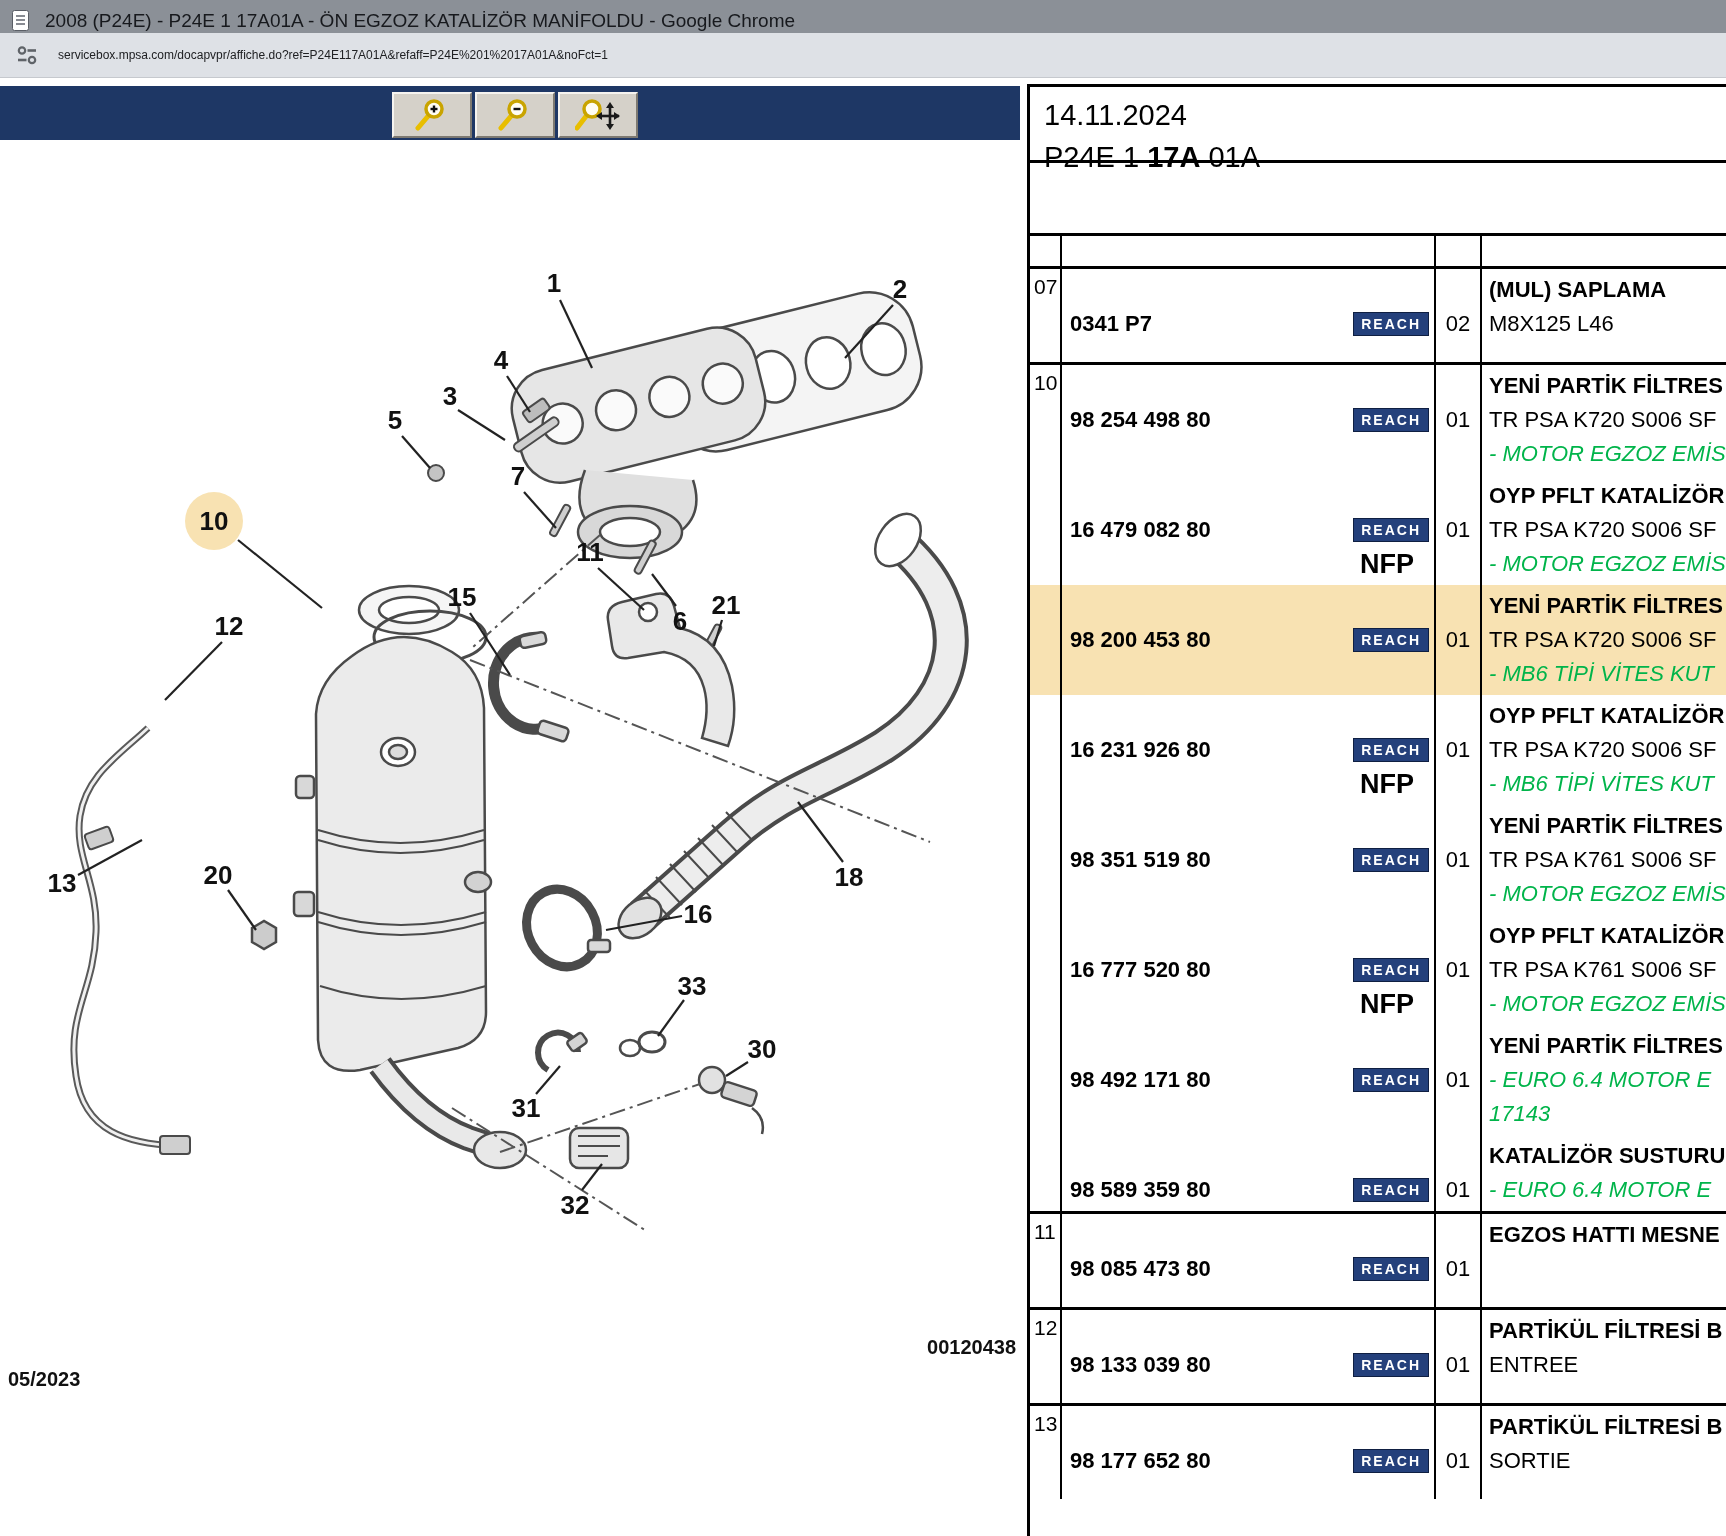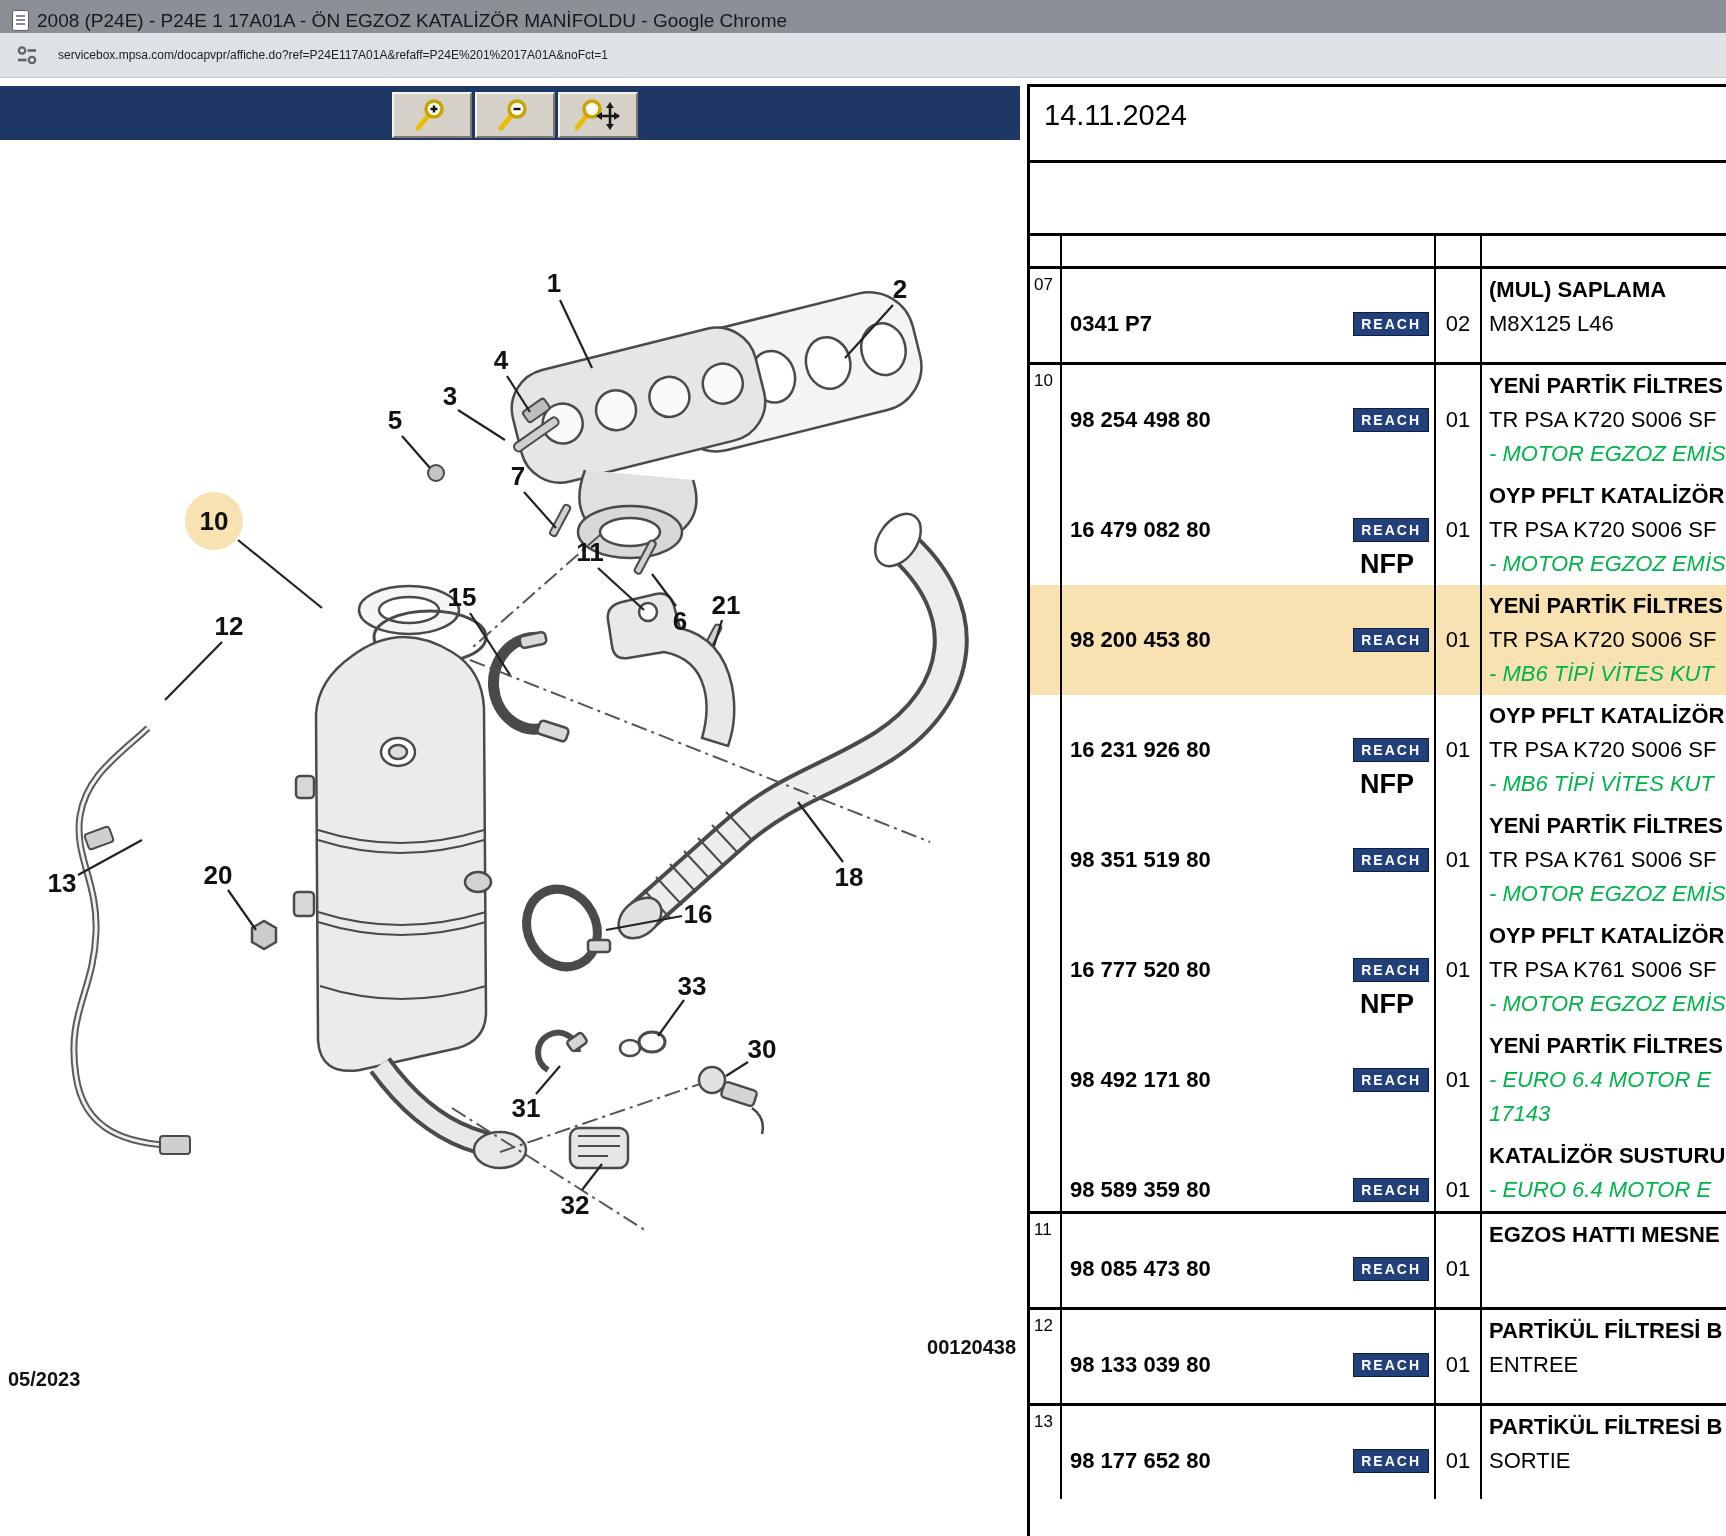--- a/index.html
+++ b/index.html
@@ -1,21 +1,21 @@
 <!DOCTYPE html>
 <html><head>
 <meta charset="utf-8">
 <style>
   html,body{margin:0;padding:0;}
   body{width:1726px;height:1536px;overflow:hidden;background:#fff;
        font-family:"Liberation Sans",sans-serif;position:relative;}
 
   
   .titlebar{position:absolute;left:0;top:0;width:100%;height:41px;background:#8B9097;
-            display:flex;align-items:center;padding-left:12px;box-sizing:border-box;gap:8px;}
+            display:flex;align-items:center;padding-left:12px;box-sizing:border-box;gap:16px;}
   .titlebar .wtitle{font-size:19px;color:#17191d;white-space:nowrap;}
   .urlbar{position:absolute;left:0;top:33px;width:100%;height:45px;background:#DEE1E6;
           border-bottom:1px solid #c6c9ce;display:flex;align-items:center;
           padding-left:14px;box-sizing:border-box;gap:18px;}
   .urlbar .url{font-size:12px;color:#202124;white-space:nowrap;}
 
   
   .content{position:absolute;left:0;top:79px;width:100%;height:1457px;background:#fff;}
 
   .navstrip{position:absolute;left:0;top:7px;width:1020px;height:54px;background:#1E3765;}
@@ -48,21 +48,21 @@
   .tspacer{height:70px;border-bottom:3px solid #000;}
   .colhead{display:grid;grid-template-columns:32px 374px 46px auto;height:30px;}
   .colhead div{border-right:2px solid #000;}
   .colhead div:last-child{border-right:none;}
 
   .sub{display:grid;grid-template-columns:32px 374px 46px auto;
        min-height:76px;box-sizing:border-box;}
   .sub.first{border-top:3px solid #000;}
   .sub.solo{min-height:96px;}
   .sub.hl{background:#F8E2B2;}
-  .numcell{border-right:2px solid #000;font-size:17px;color:#000;
+  .numcell{border-right:2px solid #000;font-size:21px;color:#000;
            padding:6px 0 0 4px;box-sizing:border-box;}
   .partcell{border-right:2px solid #000;padding:4px 0 4px 8px;box-sizing:border-box;}
   .pline{margin-top:34px;height:34px;display:flex;justify-content:space-between;align-items:center;}
   .pn{font-weight:bold;font-size:22px;color:#000;white-space:nowrap;}
   .badge{background:#24407B;color:#fff;font-weight:bold;font-size:14px;letter-spacing:2px;
          padding:3px 7px;border:1px solid #0f1f42;margin-right:5px;cursor:pointer;}
   .nfpline{height:34px;display:flex;justify-content:flex-end;align-items:center;
            padding-right:20px;font-weight:bold;font-size:27px;color:#000;}
   .qtycell{border-right:2px solid #000;text-align:center;padding-top:4px;box-sizing:border-box;}
   .qty{display:block;margin-top:34px;font-size:22px;line-height:34px;color:#000;}
@@ -284,20 +284,21 @@
         <div class="callout" style="left: 526px; top: 968px;">31</div>
         <div class="callout" style="left: 575px; top: 1065px;">32</div>
       </div>
     <div class="dfoot left">05/2023</div>
     <div class="dfoot right">00120438</div>
   </div>
 
   <div class="ptable">
     <div class="thead">
       <div class="date">14.11.2024</div>
+      <div class="code"><span>P24E 1 </span><b>17A</b><span> 01A</span></div>
     </div>
     <div class="tspacer"></div>
     <div class="colhead">
       <div></div>
       <div></div>
       <div></div>
       <div></div>
     </div>
     <div class="tbody">
         <div class="sub first solo">

